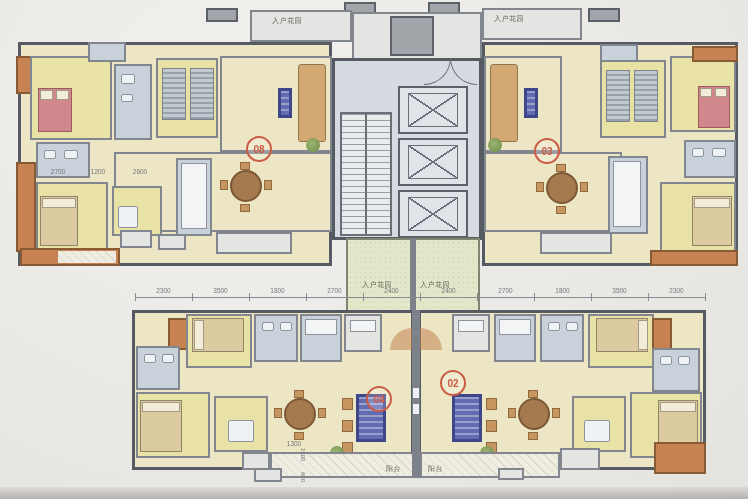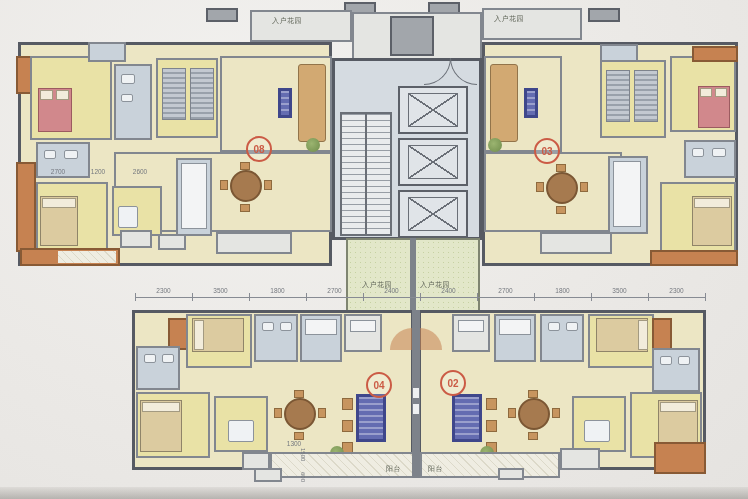--- a/index.html
+++ b/index.html
@@ -224,21 +224,21 @@
   <div class="abs" style="left:413px;top:404px;width:6px;height:10px;background:#eef0f1"></div>
   <div class="arc" style="left:390px;top:328px;width:22px;height:22px;background:rgba(200,130,79,.55);border-radius:100% 0 0 0"></div>
   <div class="arc" style="left:420px;top:328px;width:22px;height:22px;background:rgba(200,130,79,.55);border-radius:0 100% 0 0"></div>
 
   <div class="badge" style="left:246px;top:136px;width:26px;height:26px">
         <span>08</span>
       </div>
   <div class="badge" style="left:534px;top:138px;width:26px;height:26px">
         <span>03</span>
       </div>
-  <div class="badge" style="left:366px;top:372px;width:26px;height:26px">
+  <div class="badge" style="left:366px;top:386px;width:26px;height:26px">
         <span>04</span>
       </div>
   <div class="badge" style="left:440px;top:370px;width:26px;height:26px">
         <span>02</span>
       </div>
 
   <div class="lbl" style="left:272px;top:16px">入户花园</div>
   <div class="lbl" style="left:494px;top:14px">入户花园</div>
   <div class="lbl" style="left:362px;top:280px">入户花园</div>
   <div class="lbl" style="left:420px;top:280px">入户花园</div>

